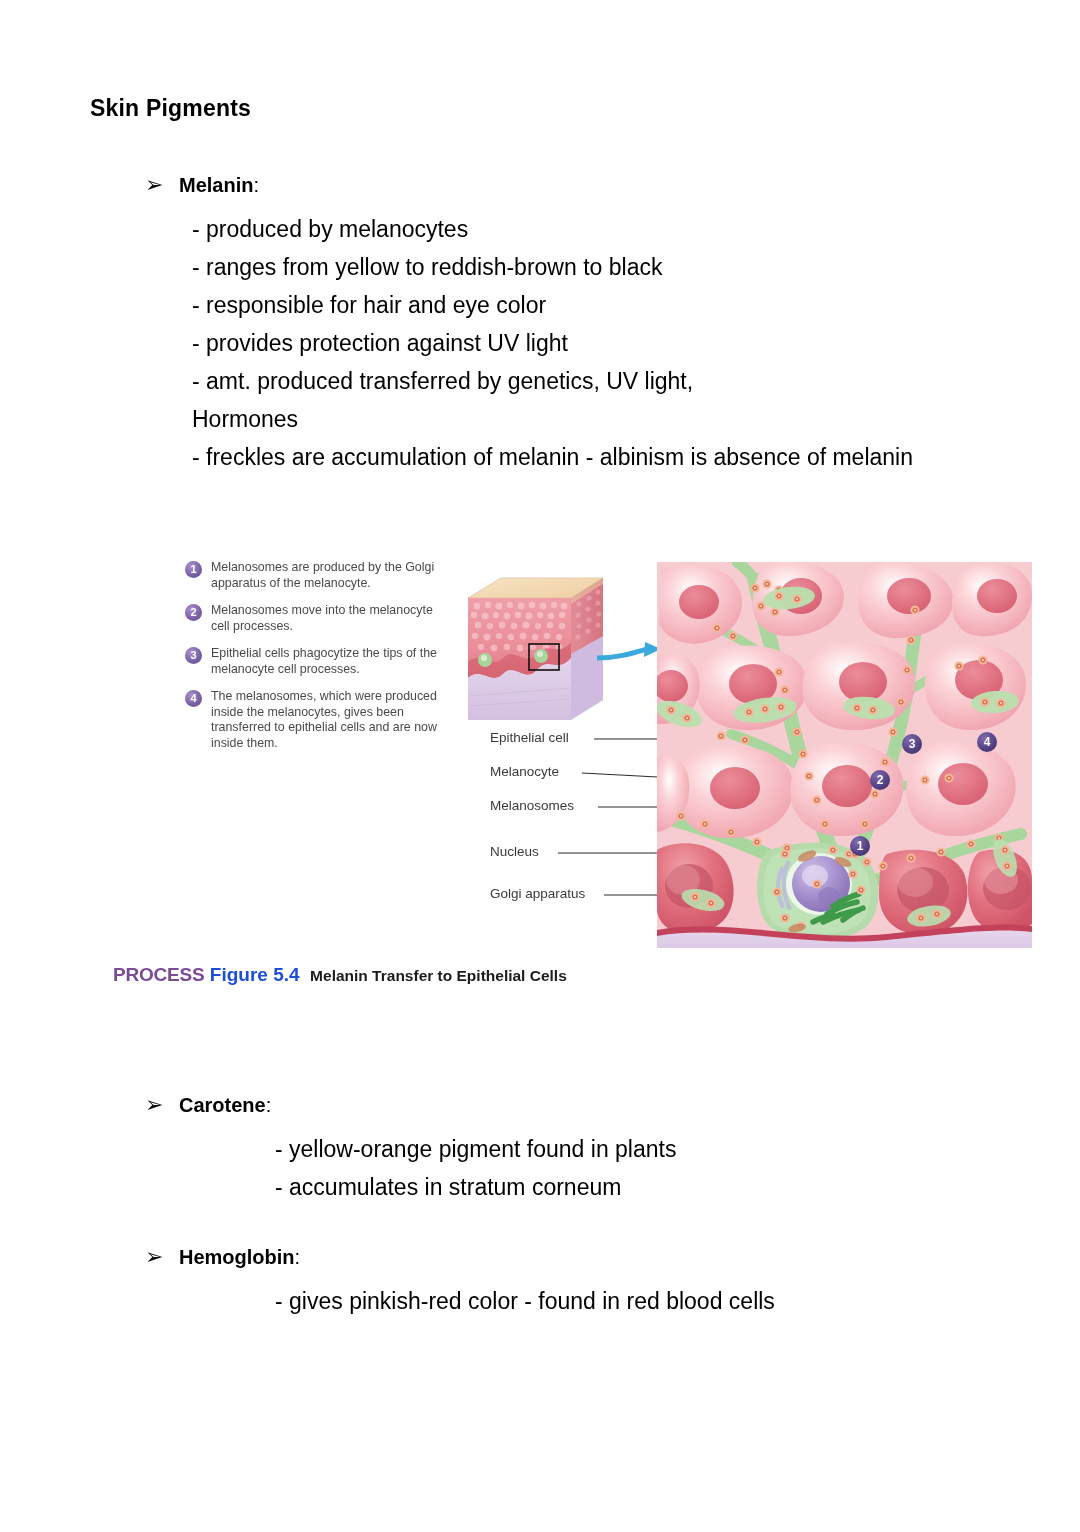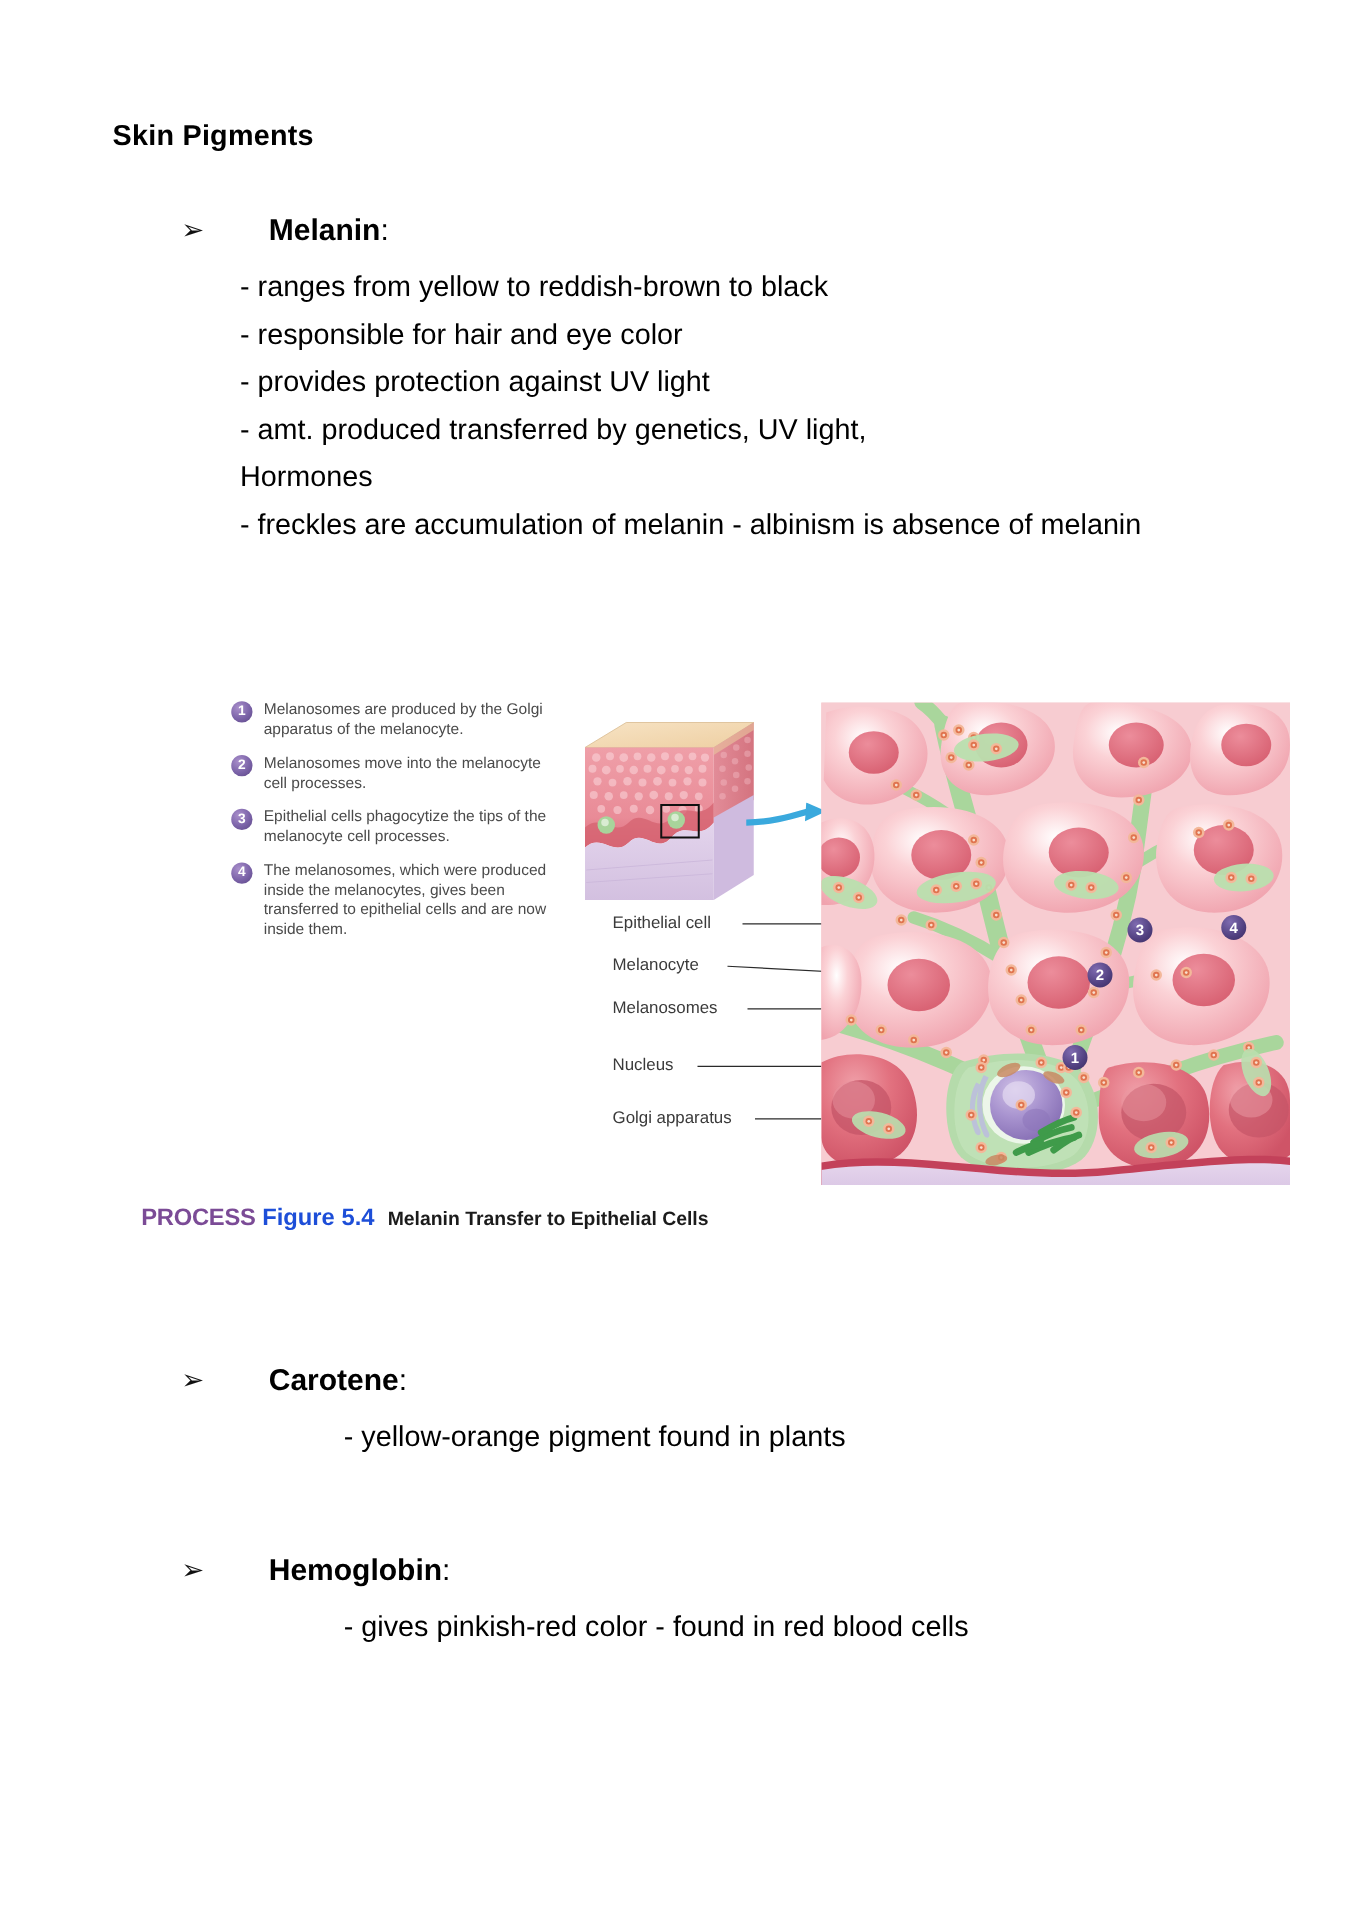--- a/index.html
+++ b/index.html
@@ -33,24 +33,23 @@
   }
   .arrow-bullet {
     width: 34px;
     flex: 0 0 34px;
     font-size: 22px;
     line-height: 30px;
     color: #111;
     font-family: "DejaVu Sans", sans-serif;
   }
   .bullet-head {
-    font-size: 24px;
+    font-size: 20px;
     line-height: 30px;
     font-weight: bold;
-    margin-left: 36px;
   }
   .bullet-head .colon { font-weight: normal; }
 
   .sub-lines {
     position: absolute;
     font-size: 23px;
     line-height: 38px;
   }
   .sub-lines div { white-space: pre; }
   .sub-lines div.wrap { white-space: normal; }
@@ -147,20 +146,21 @@
 </head>
 <body>
 
 <div class="page-title">Skin Pigments</div>
 
 <div class="bullet-row" style="left:145px; top:170px;">
   <div class="arrow-bullet">➢</div>
   <div class="bullet-head"><span>Melanin</span><span class="colon">:</span></div>
 </div>
 <div class="sub-lines" style="left:192px; top:210px; width:800px;">
+  <div>- produced by melanocytes</div>
   <div>- ranges from yellow to reddish-brown to black</div>
   <div>- responsible for hair and eye color</div>
   <div>- provides protection against UV light</div>
   <div>- amt. produced transferred by genetics, UV light,</div>
   <div>Hormones</div>
   <div class="wrap" style="width:797px; text-align:justify;">- freckles are accumulation of melanin - albinism is absence of melanin</div>
 </div>
 
 <div id="figure">
 
@@ -552,20 +552,21 @@
     <span class="cap-process">PROCESS</span><span class="cap-fig">&nbsp;</span><span class="cap-fig">Figure 5.4</span><span>&nbsp;&nbsp;</span><span class="cap-title">Melanin Transfer to Epithelial Cells</span>
   </div>
 </div>
 
 <div class="bullet-row" style="left:145px; top:1090px;">
   <div class="arrow-bullet">➢</div>
   <div class="bullet-head"><span>Carotene</span><span class="colon">:</span></div>
 </div>
 <div class="sub-lines" style="left:275px; top:1130px;">
   <div>- yellow-orange pigment found in plants</div>
+  <div>- accumulates in stratum corneum</div>
 </div>
 
 <div class="bullet-row" style="left:145px; top:1242px;">
   <div class="arrow-bullet">➢</div>
   <div class="bullet-head"><span>Hemoglobin</span><span class="colon">:</span></div>
 </div>
 <div class="sub-lines" style="left:275px; top:1282px;">
   <div>- gives pinkish-red color - found in red blood cells</div>
 </div>
 

